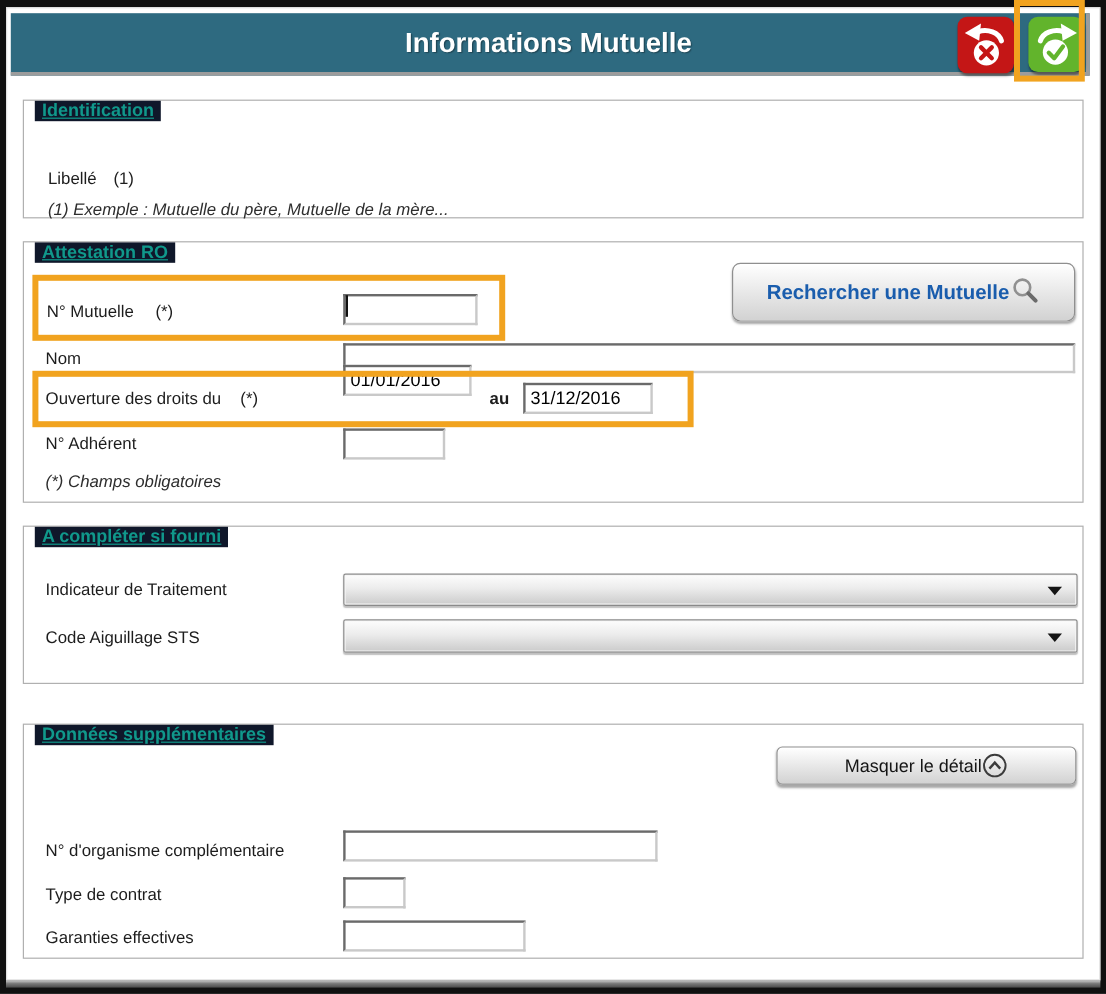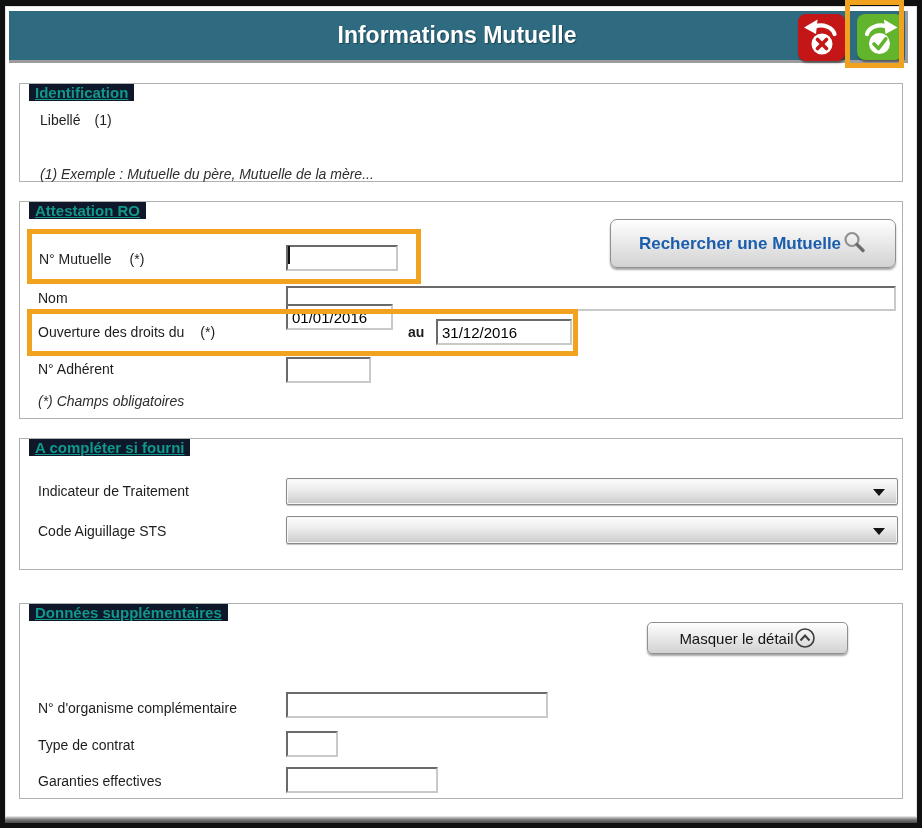--- a/index.html
+++ b/index.html
@@ -80,21 +80,21 @@
           <path d="M10 20 A 14 11 0 0 1 29.5 12.5" stroke="#ffffff" stroke-width="4.2" fill="none" stroke-linecap="round"></path>
           <polygon points="40.5,13.5 27,5.5 28.5,20" fill="#ffffff"></polygon>
           <circle cx="22.5" cy="29.5" r="10.5" fill="#ffffff"></circle>
           <path d="M17 30 L21.5 34.5 L28.8 24.8" stroke="#62b42c" stroke-width="3.6" fill="none" stroke-linecap="round" stroke-linejoin="round"></path>
         </svg>
       </span>
     </button>
 
     <div class="group" style="left:13px; top:76px; height:99px;">
       <span class="legend">Identification</span>
-      <div class="lbl" style="left:20px; top:28px;">
+      <div class="lbl" style="left:20px; top:56px;">
         <span>Libellé</span><span class="mark" style="margin-left:14px;">(1)</span>
       </div>
       <div class="note" style="left:20px; top:70px;margin-top:12px;">(1) Exemple : Mutuelle du père, Mutuelle de la mère...</div>
     </div>
 
     <div class="group" style="left:13px; top:194px; height:218px;">
       <span class="legend">Attestation RO</span>
 
       <button class="push-btn" style="left:590px; top:17px; width:286px; height:49px;">
         <span class="search-btn-text">Rechercher une Mutuelle</span>
@@ -112,21 +112,21 @@
       <input class="tbox" style="left: 266px; top: 43px; width: 112px;" value="">
 
       <div class="lbl" style="left:18px; top:88px;">Nom</div>
       <input class="tbox" style="left: 266px; top: 84px; width: 610px; height: 25px;" value="">
 
       <div class="lbl" style="left:18px; top:122px;">
         <span>Ouverture des droits du</span><span class="mark" style="margin-left:16px;">(*)</span>
       </div>
       <input class="tbox" style="left: 266px; top: 102px; width: 107px;" value="01/01/2016">
       <div class="lbl" style="left:388px; top:122px; font-weight:bold;">au</div>
-      <input class="tbox" style="left: 416px; top: 117px; width: 136px;" value="31/12/2016">
+      <input class="tbox" style="left: 416px; top: 117px; width: 108px;" value="31/12/2016">
 
       <div class="lbl" style="left:18px; top:159px;">N° Adhérent</div>
       <input class="tbox" style="left: 266px; top: 155px; width: 85px;" value="">
 
       <div class="note" style="left:18px; top:191px;">(*) Champs obligatoires</div>
     </div>
 
     <div class="group" style="left:13px; top:431px; height:132px;">
       <span class="legend">A compléter si fourni</span>
 
@@ -139,21 +139,21 @@
       <div class="lbl" style="left:18px; top:84px;">Code Aiguillage STS</div>
       <div class="dropdown" style="left:266px; top:77px; width:612px; height:28px;">
         <span></span>
         <span class="dd-arrow" style="top:11px;"></span>
       </div>
     </div>
 
     <div class="group" style="left:13px; top:596px; height:196px;">
       <span class="legend">Données supplémentaires</span>
 
-      <button class="push-btn" style="left:627px; top:18px; width:201px; height:32px; border-radius:5px;">
+      <button class="push-btn" style="left:627px; top:18px; width:250px; height:32px; border-radius:5px;">
         <span class="masquer-btn-text">Masquer le détail</span>
         <span style="display:flex;">
           <svg width="22" height="22" viewBox="0 0 22 22">
             <circle cx="11" cy="11" r="9" stroke="#3c3c3c" stroke-width="1.6" fill="none"></circle>
             <polyline points="6.5,13.5 11,8.5 15.5,13.5" stroke="#3c3c3c" stroke-width="2" fill="none"></polyline>
           </svg>
         </span>
       </button>
 
       <div class="lbl" style="left:18px; top:96px;">N° d'organisme complémentaire</div>

